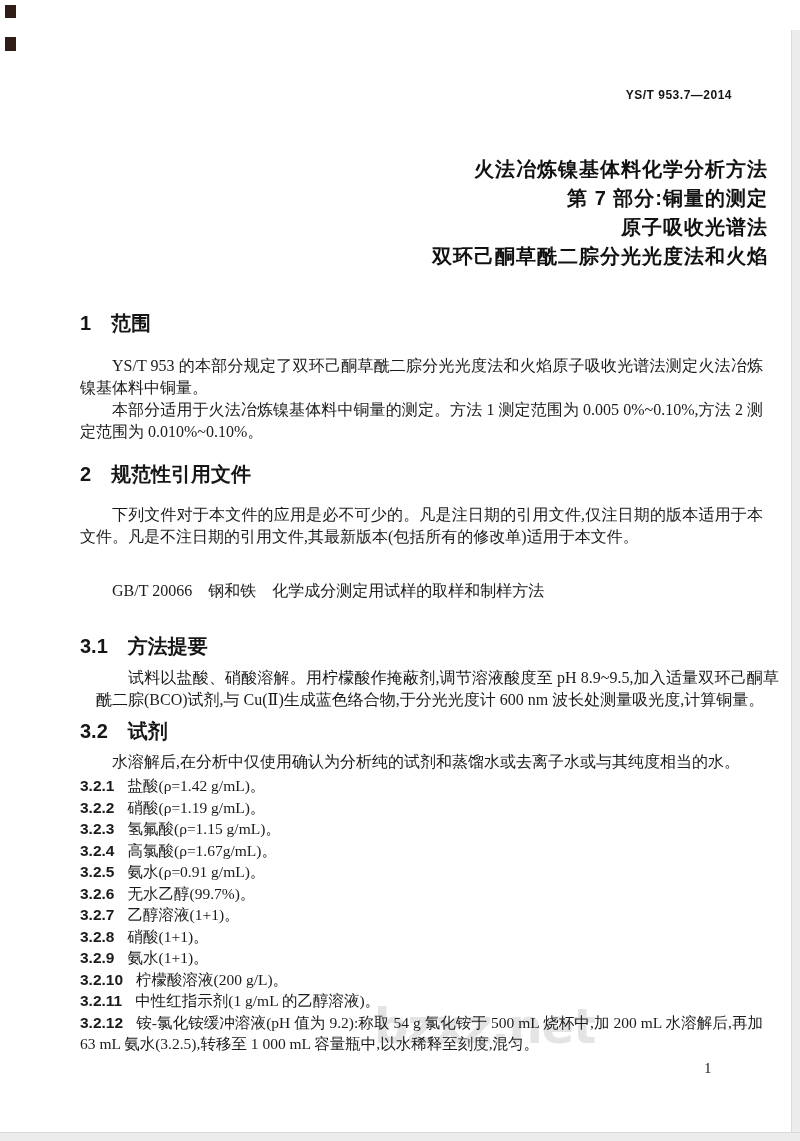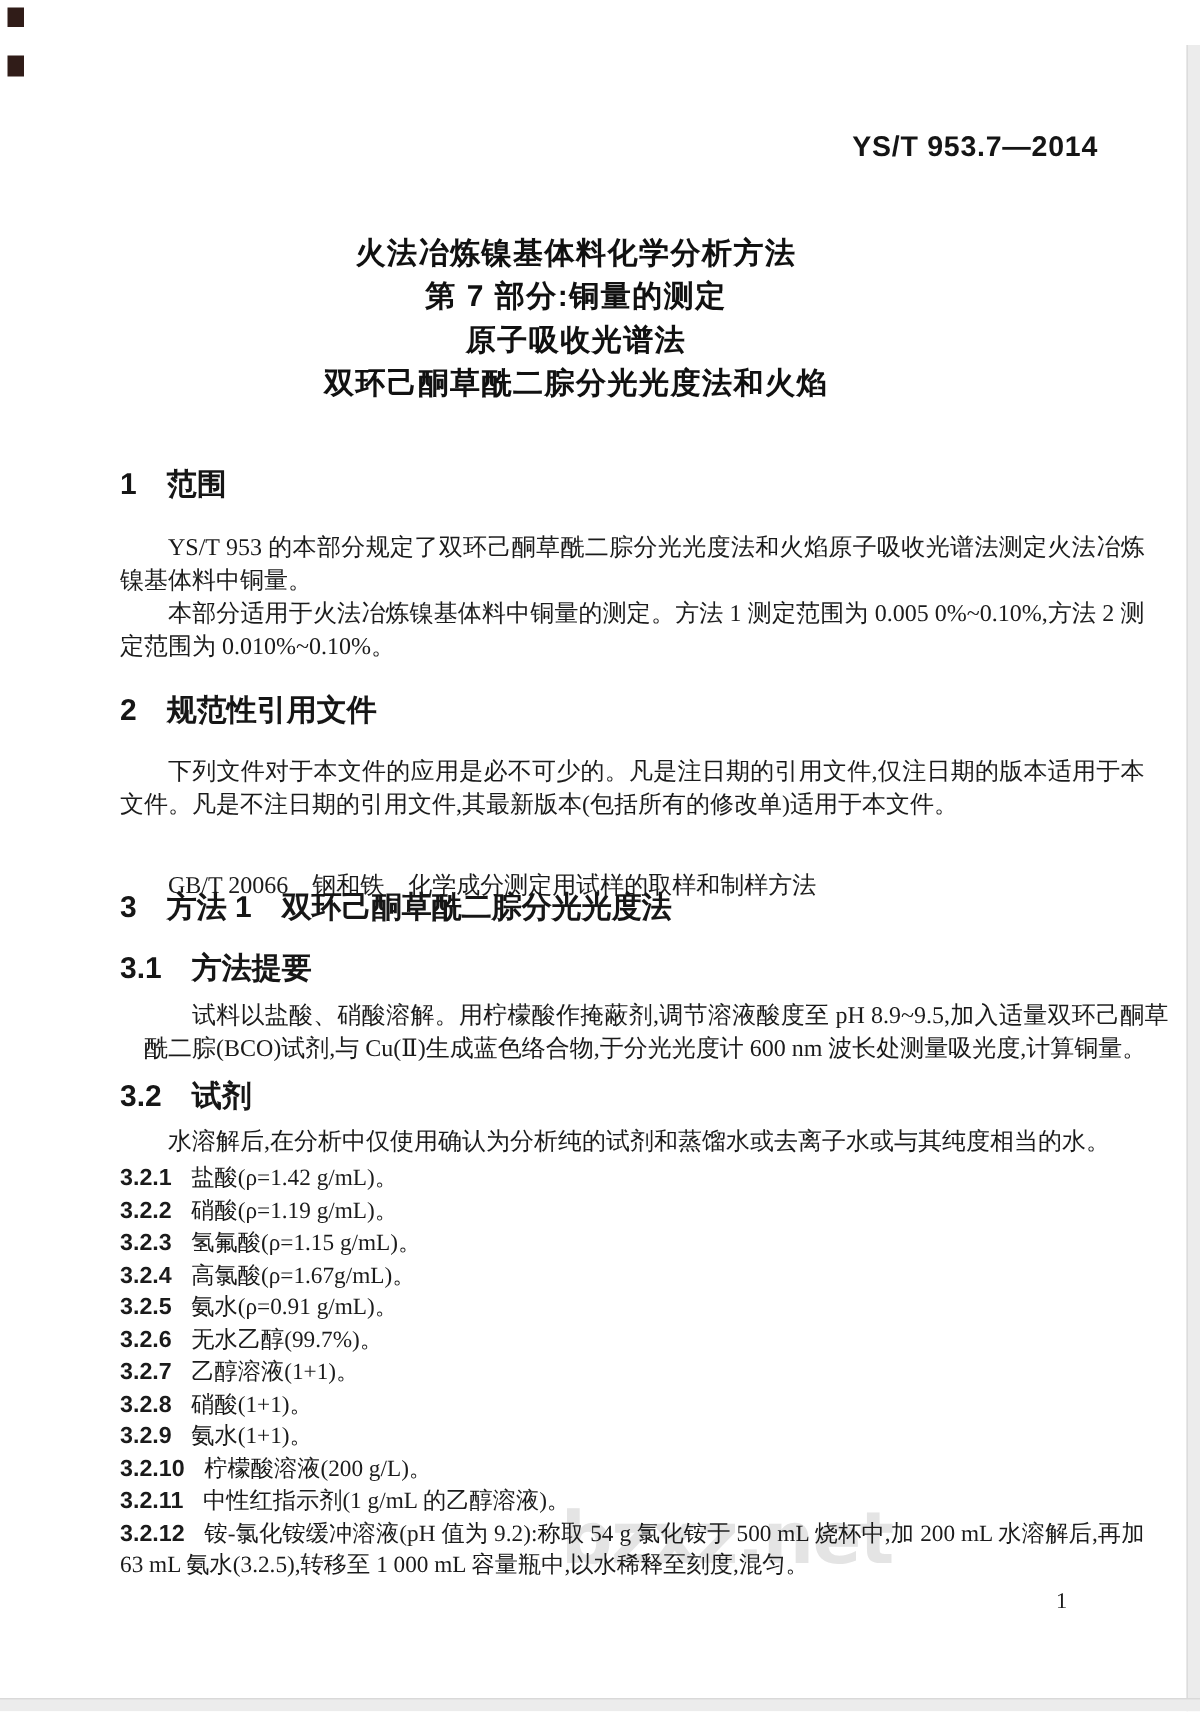--- a/index.html
+++ b/index.html
@@ -30,27 +30,27 @@
   .watermark {
     position: absolute; left: 374px; top: 990px;
     font-family: "DejaVu Sans", "Liberation Sans", sans-serif;
     font-weight: 700; font-size: 48px; line-height: 72px;
     color: #e4e4e4; letter-spacing: -1px; text-align: right;
   }
 
   .doc-code {
     position: absolute; top: 88px; right: 68px;
     font-family: "Liberation Sans", "DejaVu Sans", sans-serif;
-    font-weight: 700; font-size: 19px; letter-spacing: 0.5px;
+    font-weight: 700; font-size: 12px; letter-spacing: 0.5px;
     color: #151515;
   }
 
   .title-block {
     position: absolute; top: 155px; left: 0; width: 768px;
-    text-align: center;
+    text-align: right;
     font-family: "Liberation Sans", "DejaVu Sans", sans-serif;
     font-weight: 700; color: #111;
   }
   .title-line { font-size: 20px; line-height: 29px; letter-spacing: 1px; }
 
   .abs { position: absolute; left: 80px; width: 683px; }
   .heading {
     font-family: "Liberation Sans", "DejaVu Sans", sans-serif;
     font-weight: 700; font-size: 20px; line-height: 20px; color: #161616;
     text-align: left;
@@ -108,21 +108,20 @@
   </div>
 
   <div class="abs heading y-scope-h">1　范围</div>
   <div class="abs para y-scope-p1">YS/T 953 的本部分规定了双环己酮草酰二腙分光光度法和火焰原子吸收光谱法测定火法冶炼镍基体料中铜量。</div>
   <div class="abs para y-scope-p2">本部分适用于火法冶炼镍基体料中铜量的测定。方法 1 测定范围为 0.005 0%~0.10%,方法 2 测定范围为 0.010%~0.10%。</div>
 
   <div class="abs heading y-norm-h">2　规范性引用文件</div>
   <div class="abs para y-norm-p">下列文件对于本文件的应用是必不可少的。凡是注日期的引用文件,仅注日期的版本适用于本文件。凡是不注日期的引用文件,其最新版本(包括所有的修改单)适用于本文件。</div>
   <div class="abs ref-line y-norm-ref">GB/T 20066　钢和铁　化学成分测定用试样的取样和制样方法</div>
 
-  <div class="abs heading y-m1-h">3　方法 1　双环己酮草酰二腙分光光度法</div>
   <div class="abs heading y-m11-h">3.1　方法提要</div>
   <div class="abs para y-m11-p">试料以盐酸、硝酸溶解。用柠檬酸作掩蔽剂,调节溶液酸度至 pH 8.9~9.5,加入适量双环己酮草酰二腙(BCO)试剂,与 Cu(Ⅱ)生成蓝色络合物,于分光光度计 600 nm 波长处测量吸光度,计算铜量。</div>
   <div class="abs heading y-m12-h">3.2　试剂</div>
   <div class="abs para y-m12-p">水溶解后,在分析中仅使用确认为分析纯的试剂和蒸馏水或去离子水或与其纯度相当的水。</div>
 
   <div class="abs reagent-list y-reagents">
     <div class="reagent-row"><span class="rnum">3.2.1</span><span>盐酸(ρ=1.42 g/mL)。</span></div>
     <div class="reagent-row"><span class="rnum">3.2.2</span><span>硝酸(ρ=1.19 g/mL)。</span></div>
     <div class="reagent-row"><span class="rnum">3.2.3</span><span>氢氟酸(ρ=1.15 g/mL)。</span></div>
     <div class="reagent-row"><span class="rnum">3.2.4</span><span>高氯酸(ρ=1.67g/mL)。</span></div>

